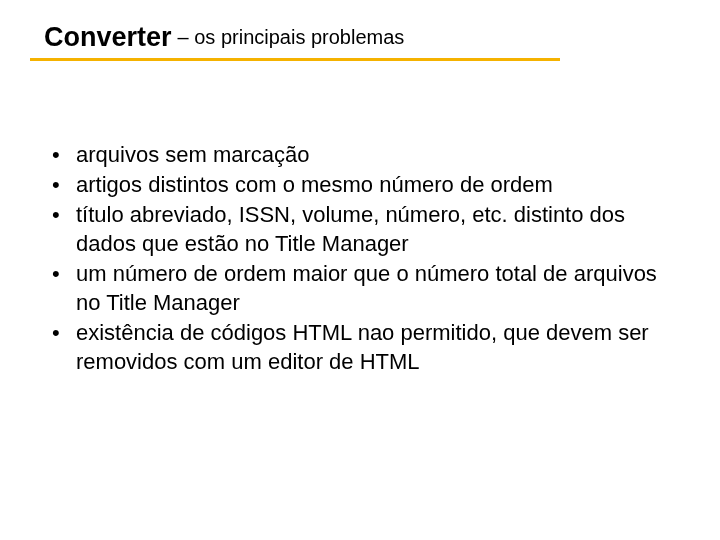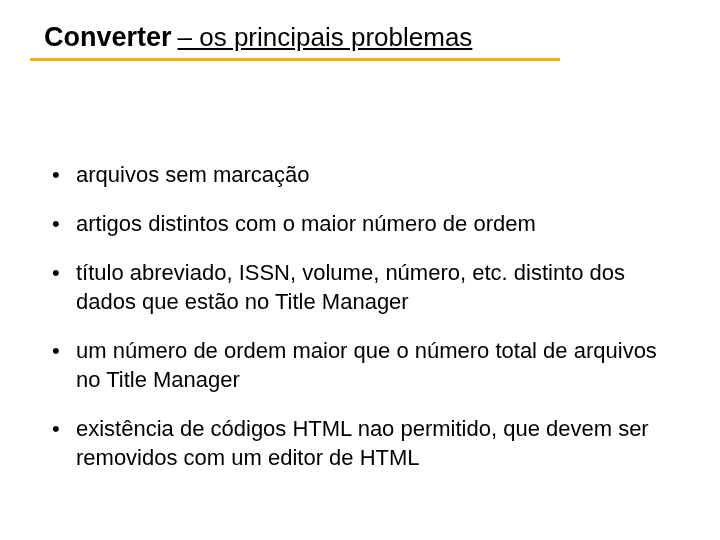--- a/index.html
+++ b/index.html
@@ -24,23 +24,22 @@
     top: 22px;
     right: 20px;
     display: flex;
     align-items: center;
   }
   .title-bold {
     font-weight: bold;
     font-size: 27px;
   }
   .title-rest {
-    font-size: 26px;
+    font-size: 20px;
     margin-left: 6px;
-    text-decoration: underline;
   }
   .rule {
     position: absolute;
     left: 30px;
     top: 58px;
     width: 530px;
     height: 3px;
     background: #f5b200;
   }
   .logo {
@@ -60,21 +59,20 @@
   }
   .bullets ul {
     list-style: none;
     margin: 0;
     padding: 0;
   }
   .bullets li {
     position: relative;
     padding-left: 26px;
     margin-bottom: 1px;
-    margin-top: 20px;
   }
   .bullets li::before {
     content: "•";
     position: absolute;
     left: 2px;
     top: 0;
     font-size: 22px;
   }
 </style>
 </head>
@@ -86,20 +84,20 @@
     <span class="title-bold">Converter</span>
     <span class="title-rest"> – os principais problemas</span>
   </div>
 
   <div class="rule"></div>
 
 
   <div class="bullets">
     <ul>
       <li><span>arquivos sem marcação</span></li>
-      <li><span>artigos distintos com o maior número de ordem</span></li>
+      <li><span>artigos distintos com o mesmo número de ordem</span></li>
       <li><span>título abreviado, ISSN, volume, número, etc. distinto dos dados que estão no Title Manager</span></li>
       <li><span>um número de ordem maior que o número total de arquivos no Title Manager</span></li>
       <li><span>existência de códigos HTML nao permitido, que devem ser removidos com um editor de HTML</span></li>
     </ul>
   </div>
 
 </div>
 
 </body></html>

